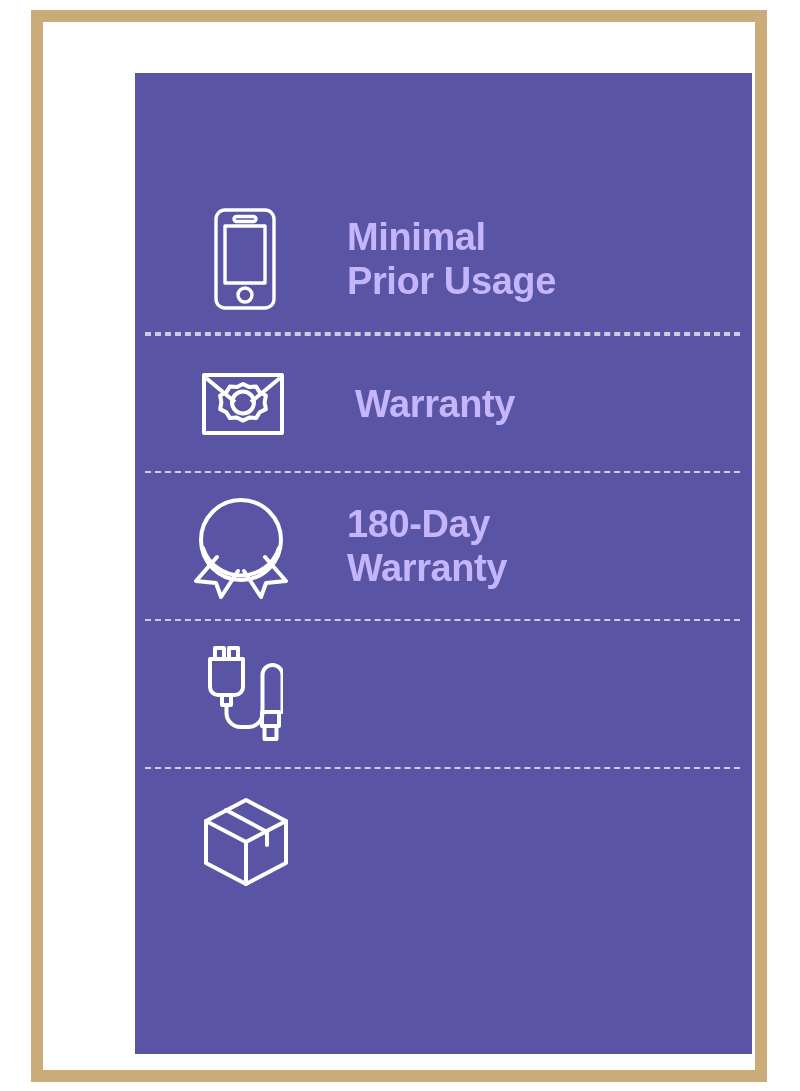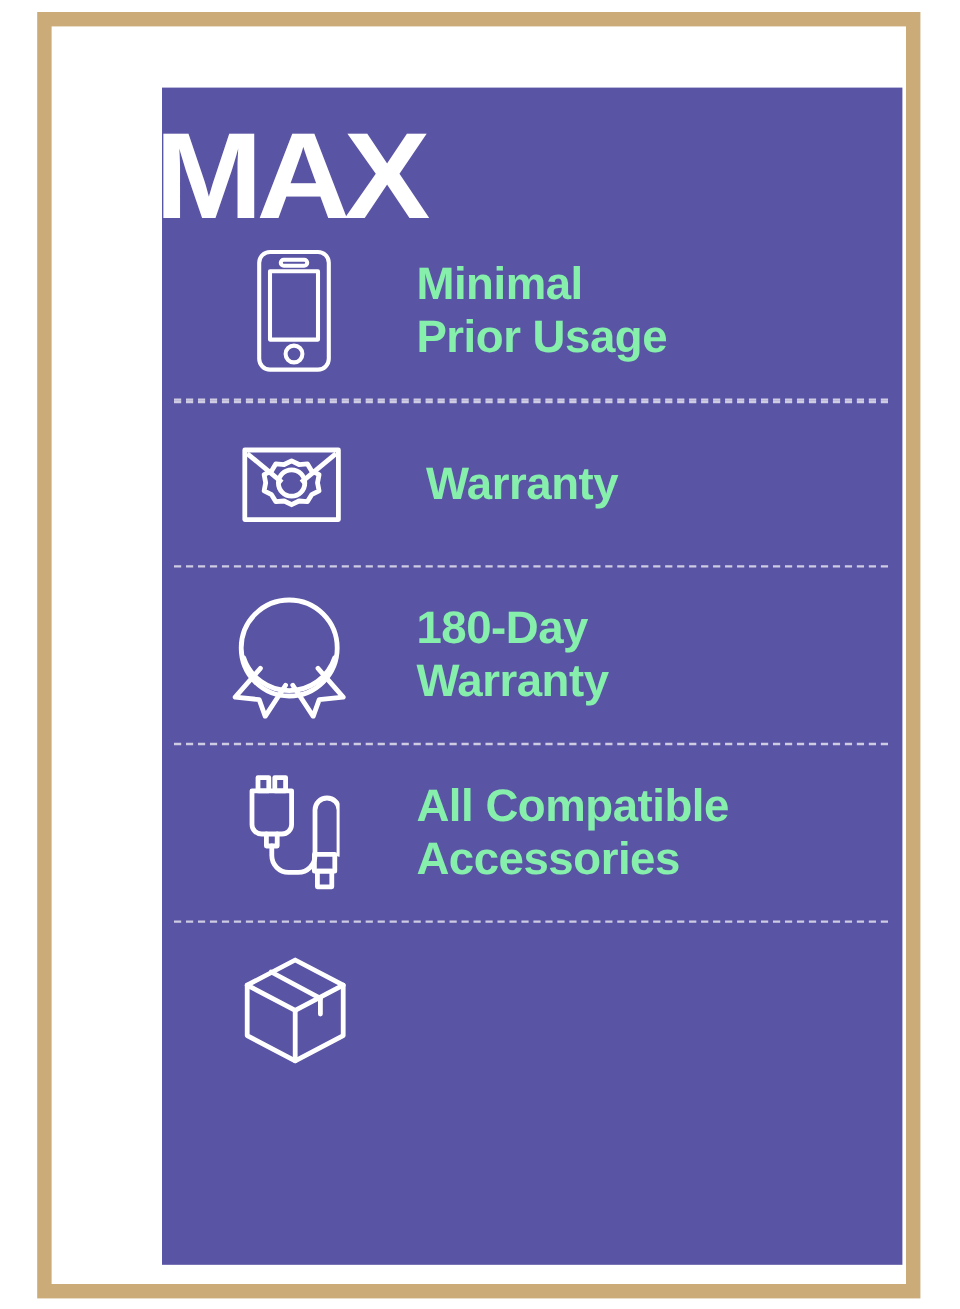--- a/index.html
+++ b/index.html
@@ -89,21 +89,21 @@
     height: 100%;
   }
   .icon-cell svg { display: block; }
 
   .label-cell {
     flex: 1 1 auto;
     padding-right: 10px;
   }
 
   .label {
-    color: #86efac;
+    color: #c4b5fd;
     font-family: "Liberation Sans", sans-serif;
     font-weight: bold;
     font-size: 38px;
     line-height: 44px;
     letter-spacing: -0.4px;
     white-space: pre-line;
   }
 
   
   .row-usage    .icon-cell { padding-left: 8px; }
@@ -115,23 +115,20 @@
 
   .row-reseal .label-cell { padding-left: 8px; }
 </style>
 </head>
 <body>
 
 <div class="frame-outer">
 
   <div class="panel">
 
-    <div class="brand">
-      <span class="brand-text">MAX</span>
-    </div>
 
     <div class="rows">
 
       <div class="row row-h-two row-usage">
         <div class="icon-cell">
           <svg width="64" height="104" viewBox="0 0 64 104" fill="none" stroke="#ffffff" stroke-width="3.4" stroke-linejoin="round" aria-hidden="true">
             <rect x="3" y="3" width="58" height="98" rx="9" ry="9"></rect>
             <rect x="12" y="19" width="40" height="57"></rect>
             <rect x="21" y="9.5" width="22" height="5" rx="2.5" ry="2.5"></rect>
             <circle cx="32" cy="88" r="7"></circle>
@@ -187,24 +184,20 @@
           <svg width="78" height="104" viewBox="0 0 78 104" fill="none" stroke="#ffffff" stroke-width="4" stroke-linejoin="round" stroke-linecap="round" aria-hidden="true">
             <rect x="10" y="6" width="9" height="11"></rect>
             <rect x="24" y="6" width="9" height="11"></rect>
             <path d="M5 17 h33 v28 a8 8 0 0 1 -8 8 h-17 a8 8 0 0 1 -8 -8 Z"></path>
             <path d="M17 53 v10 h9 v-10"></path>
             <path d="M21.5 63 v8 a14 14 0 0 0 14 14 h8 a14 14 0 0 0 14 -14 V33 a10 10 0 0 1 10 -10 a10 10 0 0 1 10 10 v37"></path>
             <rect x="57" y="70" width="17" height="14"></rect>
             <rect x="59.5" y="84" width="12" height="13"></rect>
           </svg>
         </div>
-        <div class="label-cell">
-          <div class="label">All Compatible
-Accessories</div>
-        </div>
       </div>
 
       <div class="divider"></div>
 
       <div class="row row-h-two row-package">
         <div class="icon-cell">
           <svg width="90" height="92" viewBox="0 0 90 92" fill="none" stroke="#ffffff" stroke-width="4" stroke-linejoin="round" stroke-linecap="round" aria-hidden="true">
             <path d="M45 4 L85 25 L85 67 L45 88 L5 67 L5 25 Z"></path>
             <path d="M5 25 L45 46 L85 25"></path>
             <path d="M45 46 L45 88"></path>

